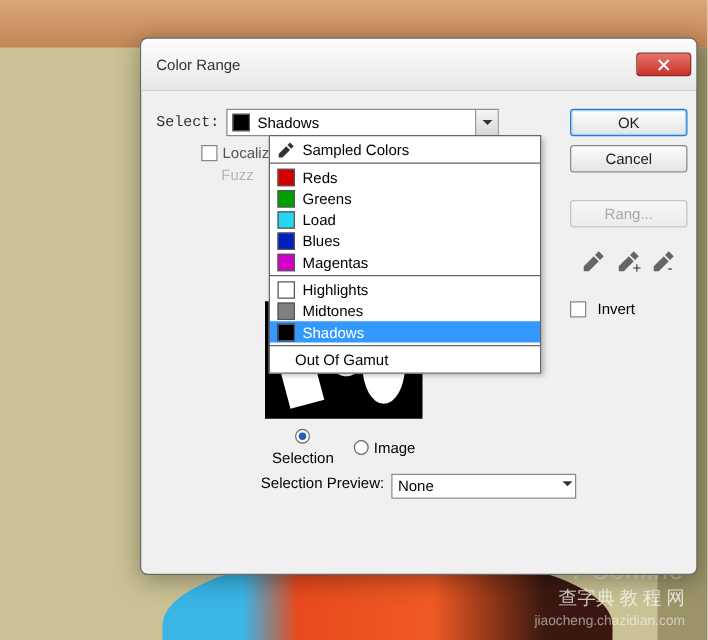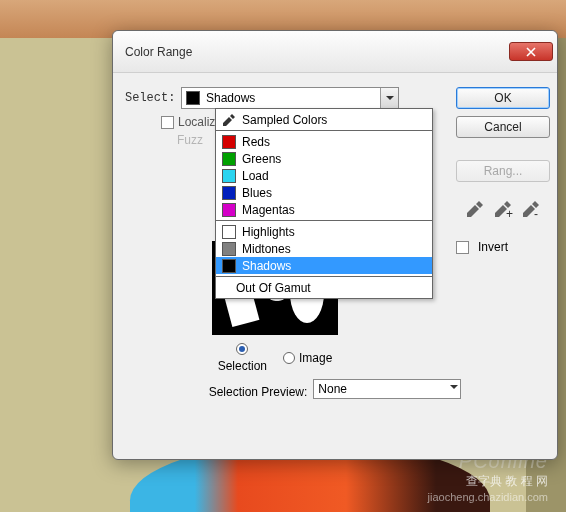--- a/index.html
+++ b/index.html
@@ -3,21 +3,21 @@
 <meta charset="utf-8">
 <style>
 * { box-sizing: border-box; margin: 0; padding: 0; font-family: Tahoma, Arial, sans-serif; font-size: 12px; }
 body { width: 566px; height: 512px; position: relative; overflow: hidden; background: #cac294; }
 .bg { position:absolute; inset:0; }
 .bg .top { position:absolute; top:0; left:0; right:0; height:38px; background: linear-gradient(#d8a77a,#c48655); }
 .bg .right { position:absolute; top:38px; right:0; width:40px; bottom:0; background:#9c9468; }
 .bg .hair { position:absolute; bottom:0; left:130px; width:360px; height:70px; background: linear-gradient(90deg,#3bb5e5 0%,#3bb5e5 18%,#e84a1e 30%,#f05a24 60%,#3a1810 85%); border-radius: 60% 60% 0 0 / 100% 100% 0 0; }
 .watermark { position:absolute; right:18px; bottom:8px; color: rgba(255,255,255,.75); text-align:right; line-height:1.3; font-family: Georgia, serif; }
 .watermark .big { font-size:20px; font-style:italic; opacity:.5; letter-spacing:1px; }
-.watermark .cn { font-size:12px; }
+.watermark .cn { font-size:15px;font-family:Liberation Serif, serif; }
 .watermark .url { font-size:11px; opacity:.7; }
 
 .dialog {
   position:absolute; left:112px; top:30px; width:446px; height:430px;
   background:#f0f0f0; border:1px solid #6a6a6a; border-radius:6px;
   box-shadow:0 4px 20px rgba(0,0,0,.35);
 }
 .titlebar {
   height:42px; background: linear-gradient(#fdfdfd,#e8e8e8);
   border-bottom:1px solid #cfcfcf; border-radius:6px 6px 0 0;
@@ -58,21 +58,21 @@
 }
 .preview-img .wh { position:absolute; background:#fff; }
 .preview-img .w1 { left:50px; top:10px; width:30px; height:50px; border-radius:40% 60% 50% 50%; }
 .preview-img .w2 { left:78px; top:22px; width:34px; height:60px; border-radius:50%; }
 .preview-img .w3 { left:15px; top:45px; width:28px; height:38px; transform:rotate(-15deg); }
 
 .radio-row { display:flex; justify-content:center; gap:16px; margin-top:6px;}
 .radio { width:12px; height:12px; border:1px solid #666; border-radius:50%; background:#fff; position:relative; }
 .radio.checked:after { content:''; position:absolute; inset:2px; background:#2a5db0; border-radius:50%; }
 
-.sel-preview-row { display:flex; align-items:flex-end; justify-content:center; margin-top:16px; gap:6px; clear:both;}
+.sel-preview-row { display:flex; align-items:flex-start; justify-content:center; margin-top:16px; gap:6px; clear:both;}
 .sel-preview-box { width:148px; height:20px; background:#fff; border:1px solid #8a8a8a; display:flex; align-items:center; padding:0 4px; position:relative;}
 .sel-preview-box .sel-arrow { position:absolute; right:2px; top:5px; border:4px solid transparent; border-top-color:#333;}
 
 .right-col { position:absolute; right:7px; top:14px; width:94px; display:flex; flex-direction:column; gap:7px;}
 .btn {
   height:22px; border:1px solid #8a8a8a; border-radius:3px; background: linear-gradient(#fdfdfd,#e4e4e4);
   display:flex; align-items:center; justify-content:center; color:#222;
 }
 .btn.default { border:1px solid #2a7ad8; box-shadow:0 0 0 1px #9fd0ff inset; }
 .btn.disabled { color:#a8a8a8; border-color:#c5c5c5; background:linear-gradient(#f7f7f7,#ececec);}

